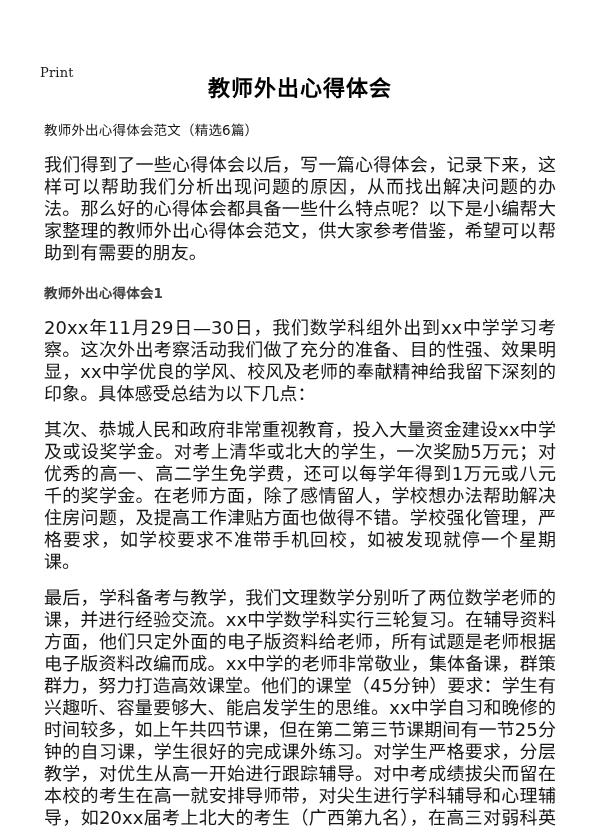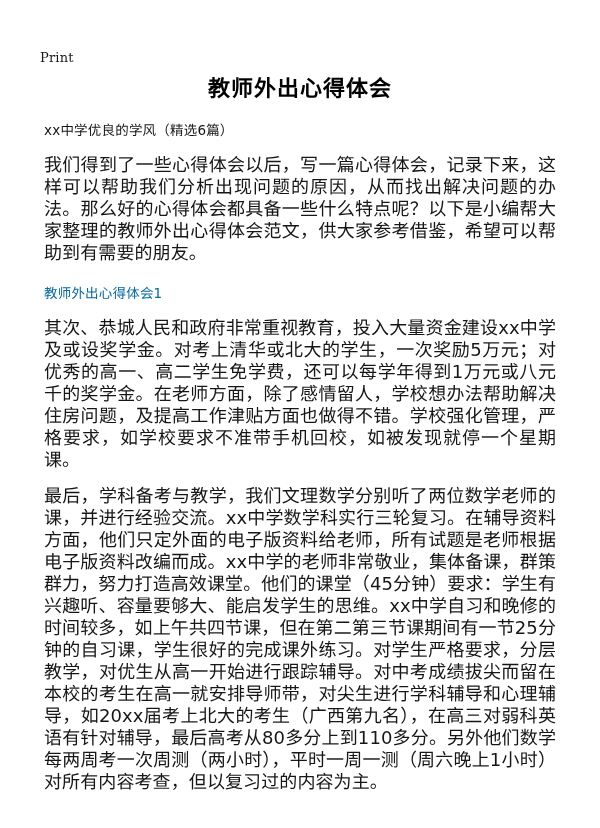--- a/index.html
+++ b/index.html
@@ -21,21 +21,21 @@
   .page {
     position: absolute;
     inset: 0;
     padding: 0;
   }
 
   
   .print-link {
     position: absolute;
     left: 40px;
-    top: 50px;
+    top: 65px;
     font-family: "DejaVu Serif", "Liberation Serif", serif;
     font-size: 13px;
     line-height: 16px;
     color: #1a1a1a;
     letter-spacing: 0.2px;
     text-decoration: none;
     white-space: nowrap;
   }
 
   
@@ -73,40 +73,41 @@
     text-align: justify;
     text-justify: inter-ideograph;
     letter-spacing: 0.1px;
     word-break: break-all;
   }
 
   h2.section-heading {
     margin: 19px 0 8px 0;
     font-size: 13.5px;
     line-height: 20px;
-    font-weight: normal;
-    color: #0369a1;
+    font-weight: bold;
+    color: #404040;
     letter-spacing: 0.2px;
   }
 </style>
 </head>
 <body>
 
 <div class="page">
 
   <a class="print-link" href="#">Print</a>
 
   <div class="doc">
 
     <h1 class="doc-title">教师外出心得体会</h1>
 
-    <div class="doc-subtitle">xx中学优良的学风（精选6篇）</div>
+    <div class="doc-subtitle">教师外出心得体会范文（精选6篇）</div>
 
     <div id="blocks">
         <p class="para">我们得到了一些心得体会以后，写一篇心得体会，记录下来，这样可以帮助我们分析出现问题的原因，从而找出解决问题的办法。那么好的心得体会都具备一些什么特点呢？以下是小编帮大家整理的教师外出心得体会范文，供大家参考借鉴，希望可以帮助到有需要的朋友。</p>
         <h2 class="section-heading">教师外出心得体会1</h2>
+        <p class="para">20xx年11月29日—30日，我们数学科组外出到xx中学学习考察。这次外出考察活动我们做了充分的准备、目的性强、效果明显，xx中学优良的学风、校风及老师的奉献精神给我留下深刻的印象。具体感受总结为以下几点：</p>
         <p class="para">其次、恭城人民和政府非常重视教育，投入大量资金建设xx中学及或设奖学金。对考上清华或北大的学生，一次奖励5万元；对优秀的高一、高二学生免学费，还可以每学年得到1万元或八元千的奖学金。在老师方面，除了感情留人，学校想办法帮助解决住房问题，及提高工作津贴方面也做得不错。学校强化管理，严格要求，如学校要求不准带手机回校，如被发现就停一个星期课。</p>
         <p class="para">最后，学科备考与教学，我们文理数学分别听了两位数学老师的课，并进行经验交流。xx中学数学科实行三轮复习。在辅导资料方面，他们只定外面的电子版资料给老师，所有试题是老师根据电子版资料改编而成。xx中学的老师非常敬业，集体备课，群策群力，努力打造高效课堂。他们的课堂（45分钟）要求：学生有兴趣听、容量要够大、能启发学生的思维。xx中学自习和晚修的时间较多，如上午共四节课，但在第二第三节课期间有一节25分钟的自习课，学生很好的完成课外练习。对学生严格要求，分层教学，对优生从高一开始进行跟踪辅导。对中考成绩拔尖而留在本校的考生在高一就安排导师带，对尖生进行学科辅导和心理辅导，如20xx届考上北大的考生（广西第九名），在高三对弱科英语有针对辅导，最后高考从80多分上到110多分。另外他们数学每两周考一次周测（两小时），平时一周一测（周六晚上1小时）对所有内容考查，但以复习过的内容为主。</p>
       </div>
 
   </div>
 
 </div>
 
 </body></html>

